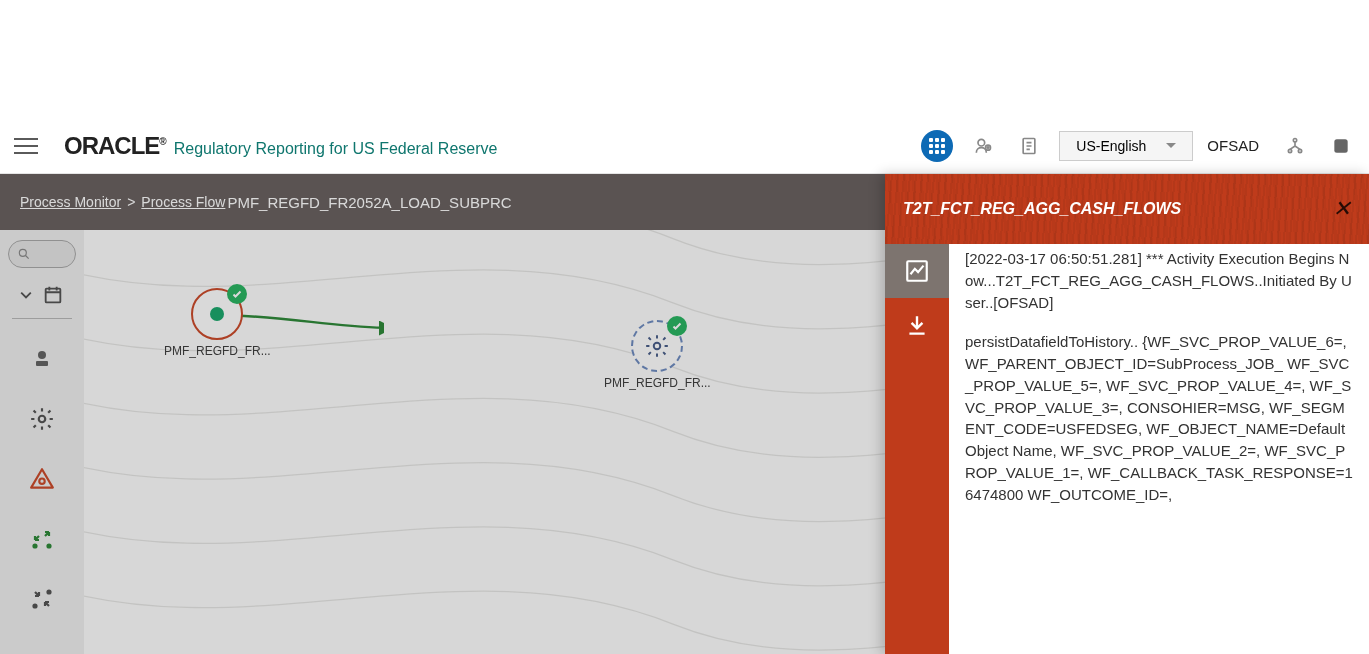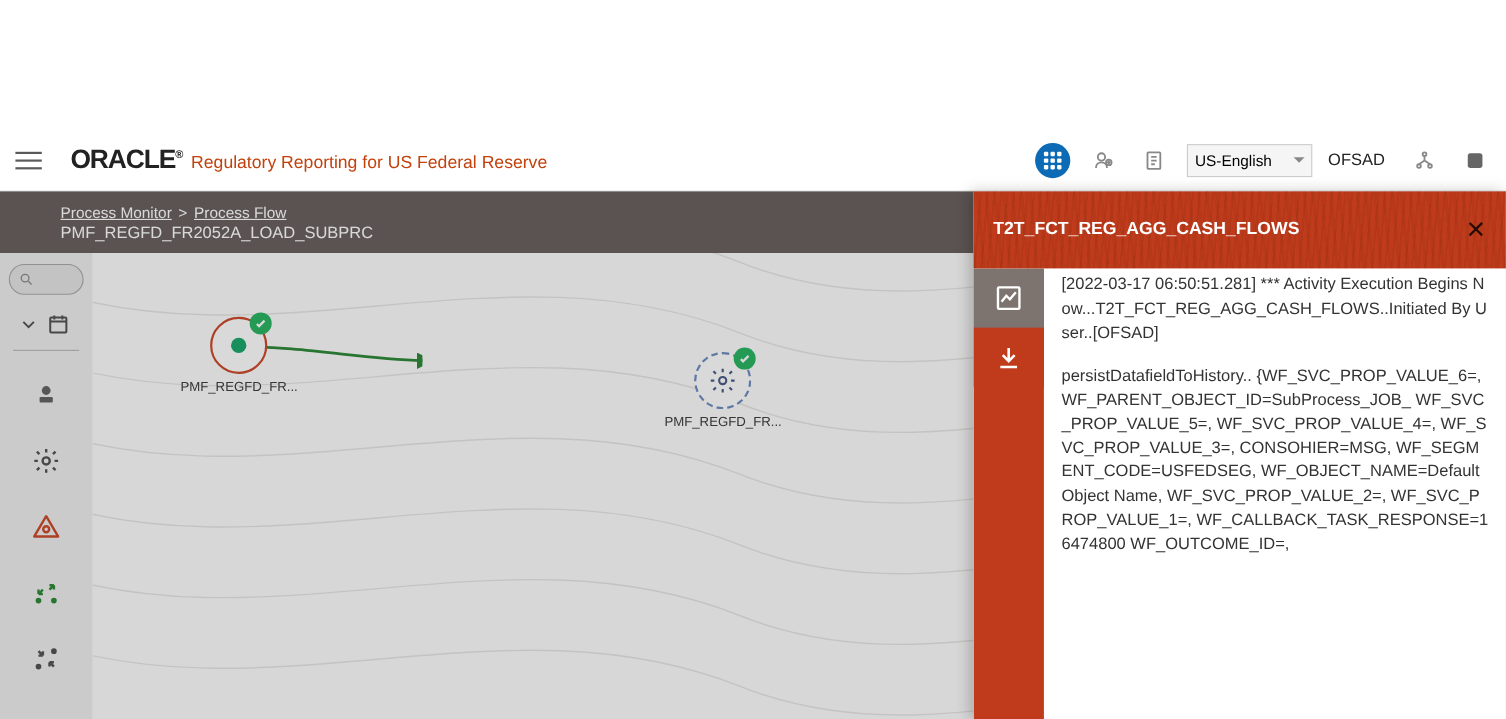--- a/index.html
+++ b/index.html
@@ -7,34 +7,34 @@
 
 .top-blank { height: 118px; background: #fff; }
 
 
 .header { height: 56px; background: #fff; display: flex; align-items: center; padding: 0 12px; border-bottom: 1px solid #e5e5e5; position: relative; }
 .hamburger { width: 28px; height: 28px; cursor: pointer; margin-right: 24px; display: flex; flex-direction: column; justify-content: center; gap: 5px; padding: 2px; }
 .hamburger div { height: 2px; background: #5a5a5a; }
 .logo-wrap { display: flex; align-items: baseline; gap: 8px; justify-content: space-between; }
 .logo-text { font-size: 24px; font-weight: 700; letter-spacing: -1px; color: #222; position: relative; }
 .logo-text::after { content: "®"; font-size: 10px; vertical-align: super; }
-.app-title { font-size: 16px; color: #c2410c; font-weight: 400; margin-left: 0px; }
+.app-title { font-size: 16px; color: #0f766e; font-weight: 400; margin-left: 0px; }
 .header-right { margin-left: auto; display: flex; align-items: center; gap: 14px; }
 .hdr-icon-btn { width: 32px; height: 32px; display: flex; align-items: center; justify-content: center; cursor: pointer; color: #666; }
 .hdr-icon-circle { width: 32px; height: 32px; border-radius: 50%; background: #0d6ab5; display: flex; align-items: center; justify-content: center; }
 .grid9 { display: grid; grid-template-columns: repeat(3, 4px); grid-template-rows: repeat(3, 4px); gap: 2px; }
 .grid9 span { background: #fff; border-radius: 1px; }
-.dropdown { height: 30px; border: 1px solid #ccc; background: #f5f5f5; display: flex; align-items: center; padding: 0 6px; font-size: 14px; cursor: pointer; gap: 20px; }
+.dropdown { height: 30px; border: 1px solid #ccc; background: #f5f5f5; display: flex; align-items: center; padding: 0 16px; font-size: 14px; cursor: pointer; gap: 20px; }
 .dropdown .tri { width: 0; height: 0; border-left: 5px solid transparent; border-right: 5px solid transparent; border-top: 5px solid #888; }
 .user-lbl { font-size: 15px; color: #222; }
 .user-wrap { display: flex; align-items: center; gap: 6px; }
 
 
 .bcbar { height: 56px; background: #6a6261; display: flex; align-items: center; padding: 0 20px; color: #fff; font-size: 14px; position: relative; }
-.bc-left { display: flex; flex-direction: column; gap: 2px; margin-left: 35px; }
+.bc-left { display: flex; flex-direction: row; gap: 2px; }
 .bc-links { display: flex; gap: 6px; }
 .bc-links a { color: #fff; text-decoration: underline; cursor: pointer; }
 .bc-links .sep { color: #fff; }
 .bc-title { font-size: 15px; }
 .bc-right { margin-left: auto; display: flex; align-items: center; gap: 14px; }
 .refresh-lbl { font-size: 14px; font-weight: 600; }
 .select-interval { width: 70px; height: 32px; border: 1px solid #999; background: #e9e9e9; padding: 0 8px; font-size: 15px; }
 
 
 .sidebar { position: absolute; top: 230px; left: 0; width: 84px; height: 424px; background: #efefef; display: flex; flex-direction: column; align-items: center; padding-top: 10px; gap: 0; z-index: 2; }
@@ -55,21 +55,21 @@
 .node-badge { position: absolute; top: -6px; right: -6px; width: 20px; height: 20px; border-radius: 50%; background: #2bb563; display: flex; align-items: center; justify-content: center; }
 .node-label { font-size: 12px; color: #404040; margin-top: 4px; white-space: nowrap; }
 .node-gear .node-circle { border: 2px dashed #6f8cc0; }
 .edges { position: absolute; inset: 0; pointer-events: none; }
 
 
 .mask { position: absolute; top: 174px; left: 0; right: 0; bottom: 0; background: rgba(0,0,0,0.15); z-index: 4; pointer-events: none; }
 
 
 .panel { position: absolute; top: 174px; right: 0; width: 484px; bottom: 0; background: #fff; z-index: 10; display: flex; flex-direction: column; box-shadow: -4px 0 12px rgba(0,0,0,.2); }
-.panel-hdr { height: 70px; background: #bf3b1b; background-image: repeating-linear-gradient(95deg, rgba(0,0,0,.06) 0 2px, transparent 2px 6px), repeating-linear-gradient(85deg, rgba(0,0,0,.04) 0 3px, transparent 3px 8px); display: flex; align-items: center; justify-content: space-between; padding: 0 18px; }
+.panel-hdr { height: 70px; background: #bf3b1b; background-image: repeating-linear-gradient(95deg, rgba(0,0,0,.06) 0 2px, transparent 2px 6px), repeating-linear-gradient(85deg, rgba(0,0,0,.04) 0 3px, transparent 3px 8px); display: flex; align-items: center; justify-content: space-between; padding: 0 18px; font-style: italic; }
 .panel-title { color: #fff; font-weight: 600; font-size: 16px; }
 .panel-close { cursor: pointer; color: #000; font-size: 22px; opacity: .8; }
 .panel-body { flex: 1; display: flex; overflow: hidden; }
 .panel-tabs { width: 64px; background: #bf3b1b; display: flex; flex-direction: column; }
 .ptab { width: 64px; height: 54px; display: flex; align-items: center; justify-content: center; cursor: pointer; }
 .ptab.inactive { background: #7d746f; }
 .ptab.active { background: #bf3b1b; }
 .panel-log { flex: 1; padding: 4px 16px; font-size: 15px; color: #333; line-height: 1.45; overflow: hidden; word-break: break-all; }
 
 </style>

